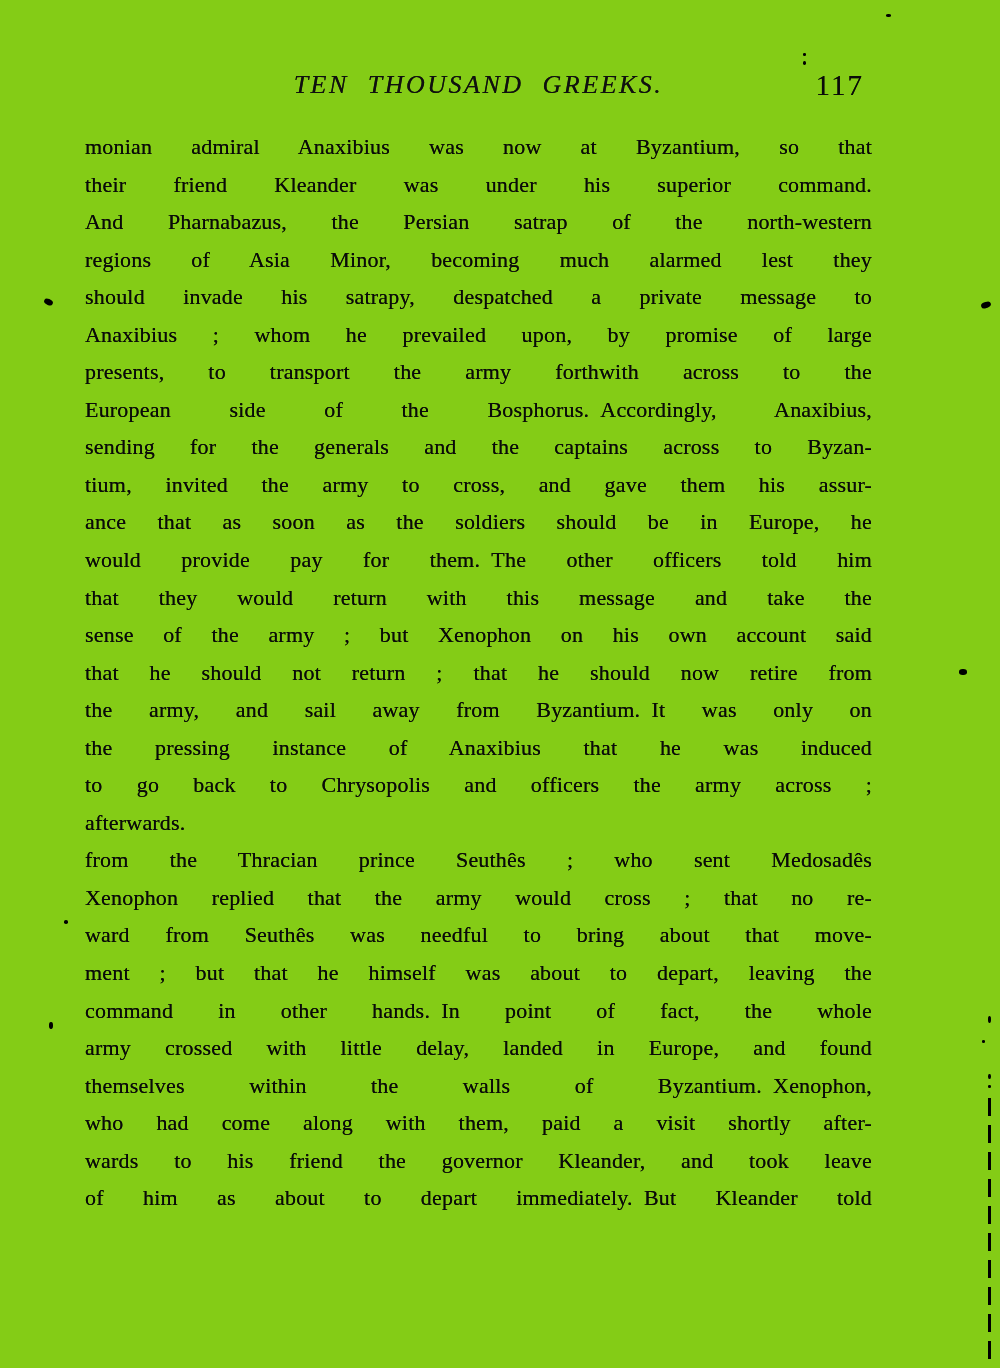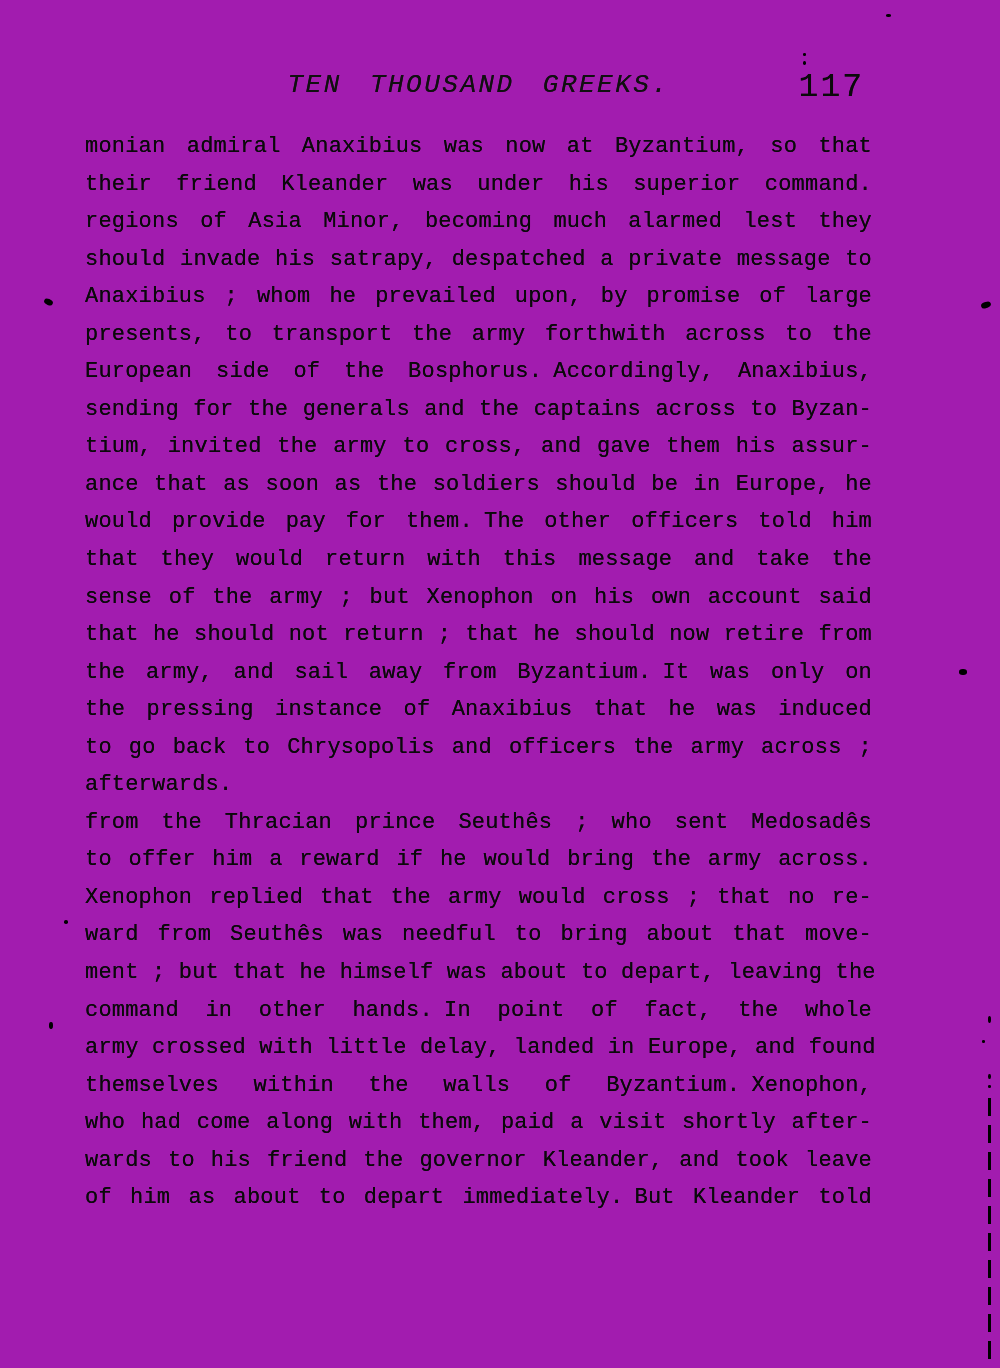--- a/index.html
+++ b/index.html
@@ -4,23 +4,23 @@
 <style>
   html, body {
     margin: 0;
     padding: 0;
     background: #ffffff;
   }
   .page {
     position: relative;
     width: 1000px;
     height: 1368px;
-    background: #a21caf;
+    background: #84cc16;
     overflow: hidden;
-    font-family: Liberation Mono, monospace;
+    font-family: Liberation Serif, serif;
     color: #0a0a0a;
   }
   .header {
     position: absolute;
     top: 70px;
     left: 85px;
     width: 787px;
     height: 30px;
   }
   .running-head {
@@ -30,21 +30,21 @@
     font-size: 26px;
     letter-spacing: 2.5px;
     word-spacing: 10px;
     color: #101010;
     text-shadow: 0 0 0.5px rgba(0,0,0,.75);
   }
   .page-num {
     position: absolute;
     top: -1px;
     right: 8px;
-    font-size: 33px;
+    font-size: 29px;
     letter-spacing: 2px;
     color: #0a0a0a;
     text-shadow: 0 0 0.5px rgba(0,0,0,.75);
   }
   .body-text {
     position: absolute;
     top: 128px;
     left: 85px;
     width: 787px;
   }
@@ -87,38 +87,38 @@
 <div class="page">
 
   <div class="header">
     <span class="running-head">TEN THOUSAND GREEKS.</span>
     <span class="page-num">117</span>
   </div>
 
   <div class="body-text">
       <div class="line">monian admiral Anaxibius was now at Byzantium, so that</div>
       <div class="line">their friend Kleander was under his superior command.</div>
+      <div class="line">And Pharnabazus, the Persian satrap of the north-western</div>
       <div class="line">regions of Asia Minor, becoming much alarmed lest they</div>
       <div class="line">should invade his satrapy, despatched a private message to</div>
       <div class="line">Anaxibius ; whom he prevailed upon, by promise of large</div>
       <div class="line">presents, to transport the army forthwith across to the</div>
       <div class="line">European side of the Bosphorus. Accordingly, Anaxibius,</div>
       <div class="line">sending for the generals and the captains across to Byzan-</div>
       <div class="line">tium, invited the army to cross, and gave them his assur-</div>
       <div class="line">ance that as soon as the soldiers should be in Europe, he</div>
       <div class="line">would provide pay for them. The other officers told him</div>
       <div class="line">that they would return with this message and take the</div>
       <div class="line">sense of the army ; but Xenophon on his own account said</div>
       <div class="line">that he should not return ; that he should now retire from</div>
       <div class="line">the army, and sail away from Byzantium. It was only on</div>
       <div class="line">the pressing instance of Anaxibius that he was induced</div>
       <div class="line">to go back to Chrysopolis and officers the army across ;</div>
       <div class="line no-justify">afterwards.</div>
       <div class="line">from the Thracian prince Seuthês ; who sent Medosadês</div>
-      <div class="line">to offer him a reward if he would bring the army across.</div>
       <div class="line">Xenophon replied that the army would cross ; that no re-</div>
       <div class="line">ward from Seuthês was needful to bring about that move-</div>
       <div class="line">ment ; but that he himself was about to depart, leaving the</div>
       <div class="line">command in other hands. In point of fact, the whole</div>
       <div class="line">army crossed with little delay, landed in Europe, and found</div>
       <div class="line">themselves within the walls of Byzantium. Xenophon,</div>
       <div class="line">who had come along with them, paid a visit shortly after-</div>
       <div class="line">wards to his friend the governor Kleander, and took leave</div>
       <div class="line">of him as about to depart immediately. But Kleander told</div>
     </div>

